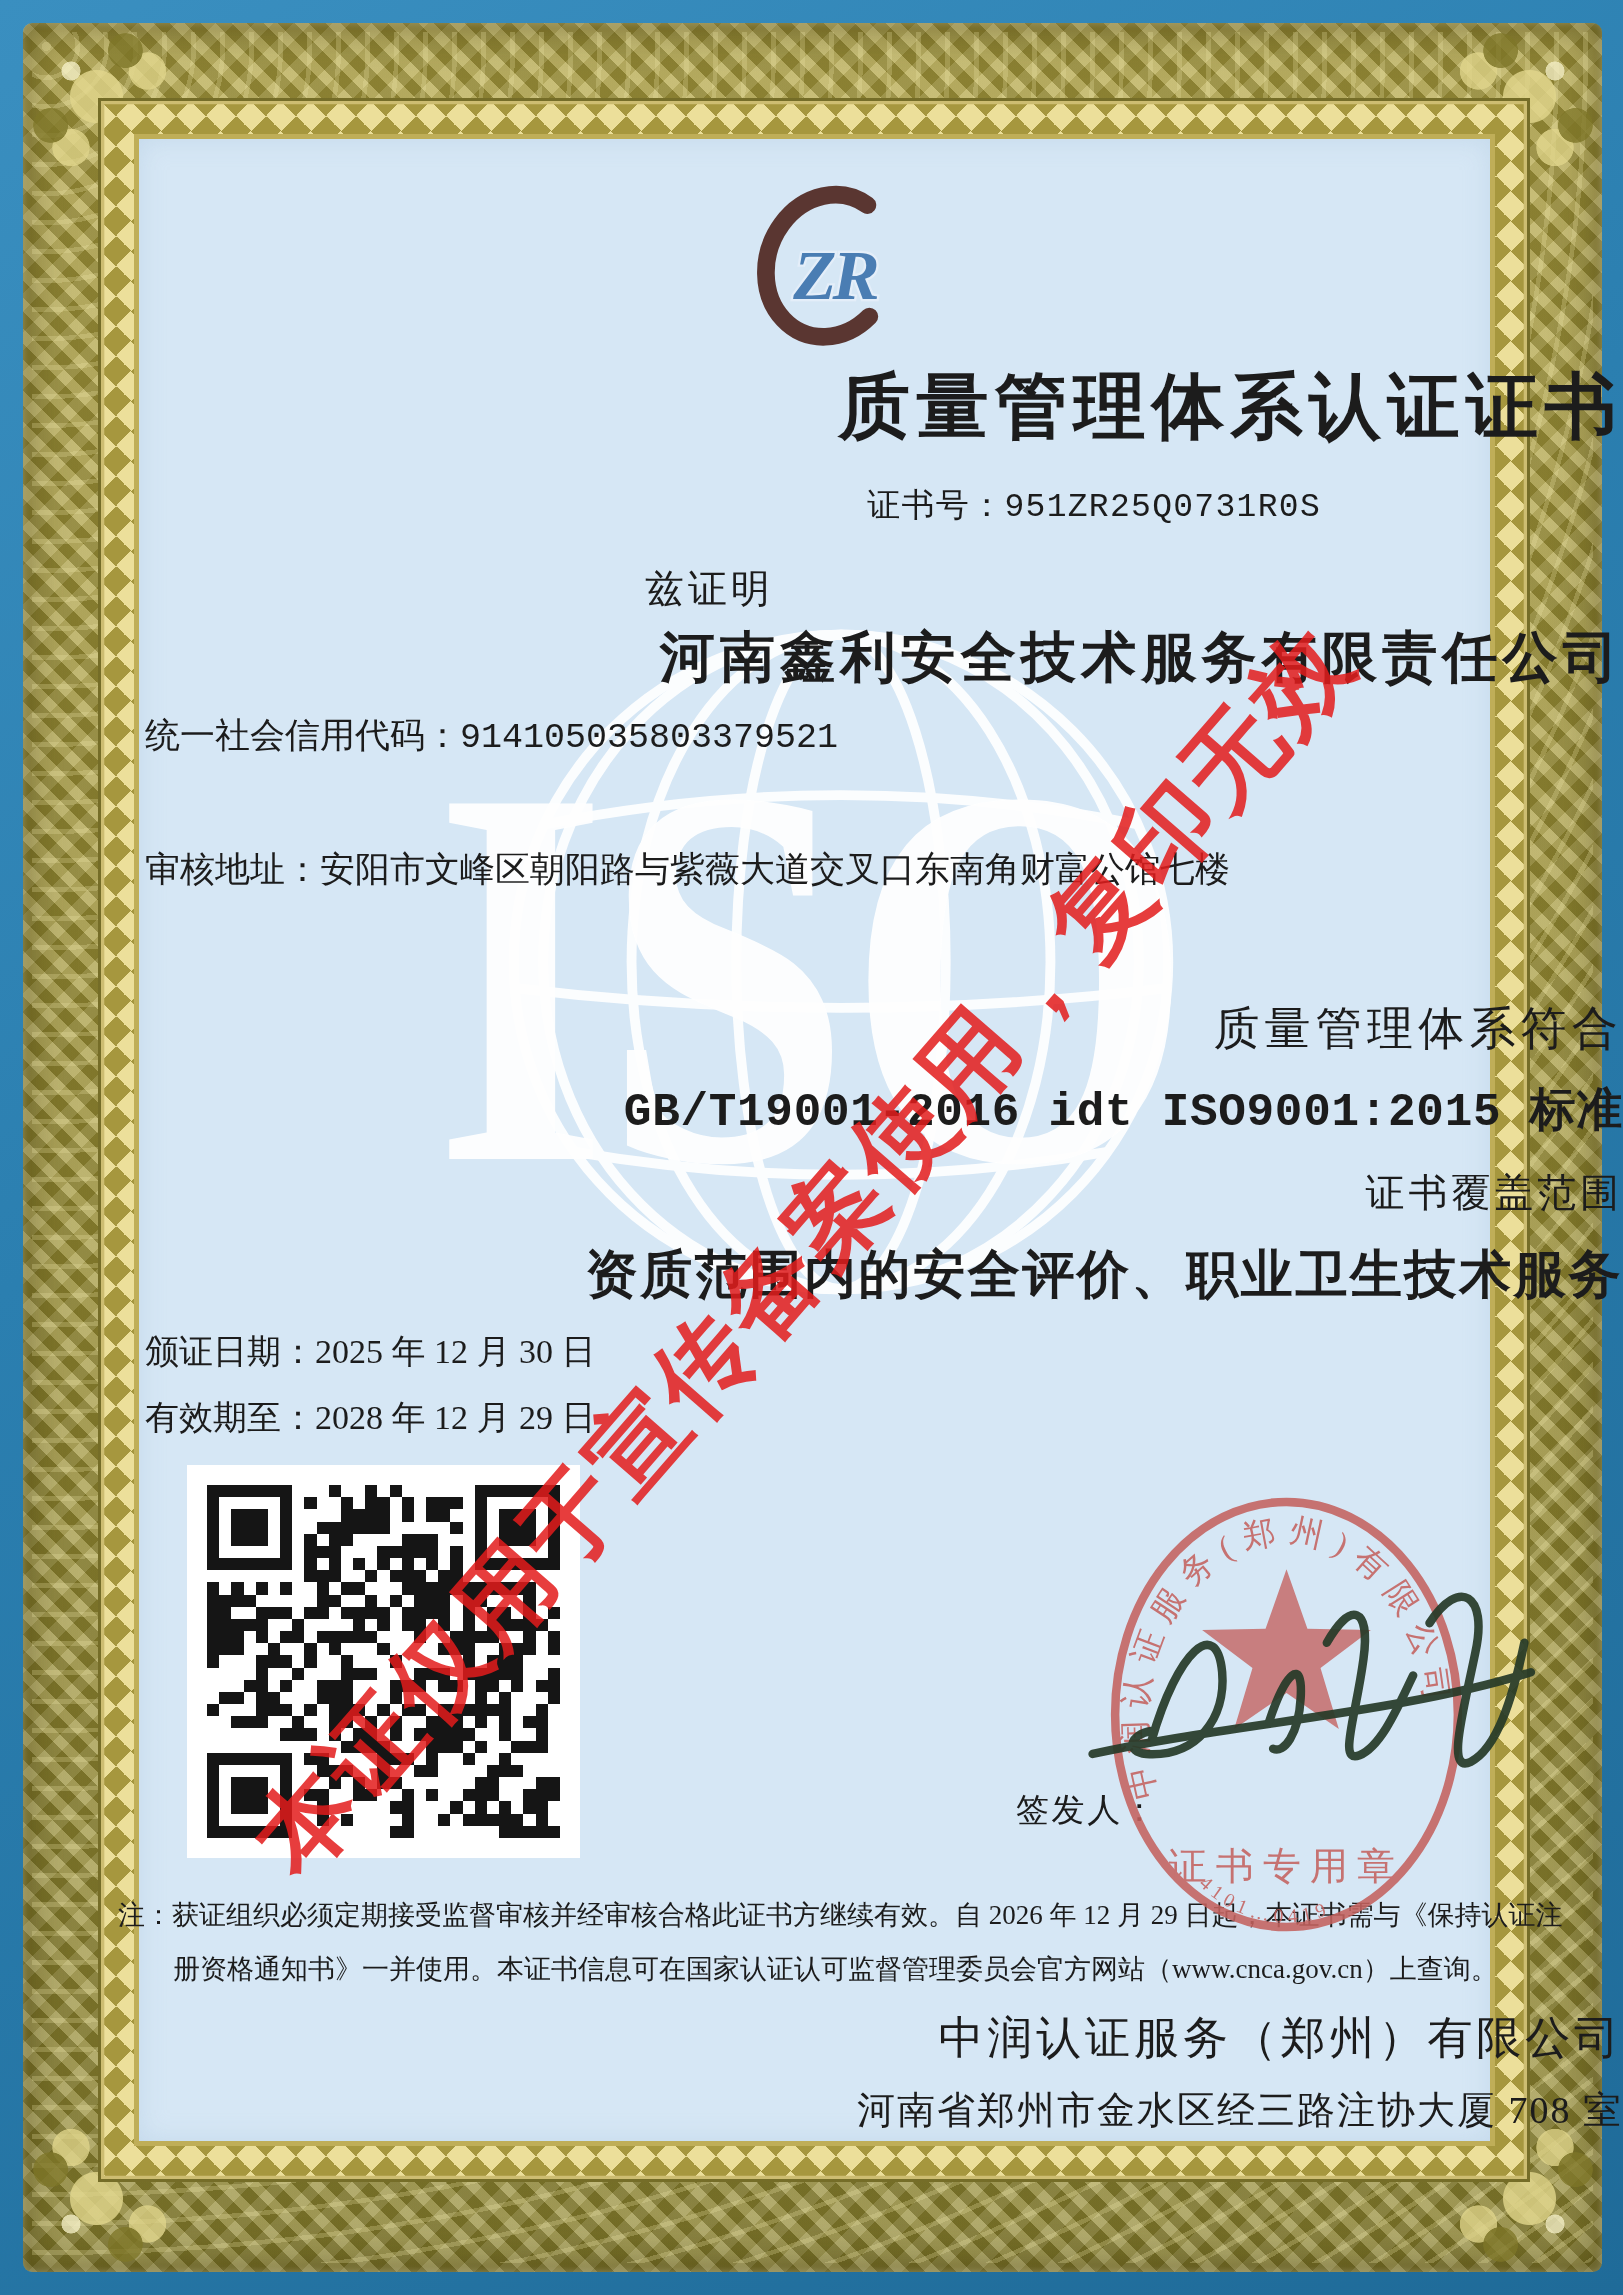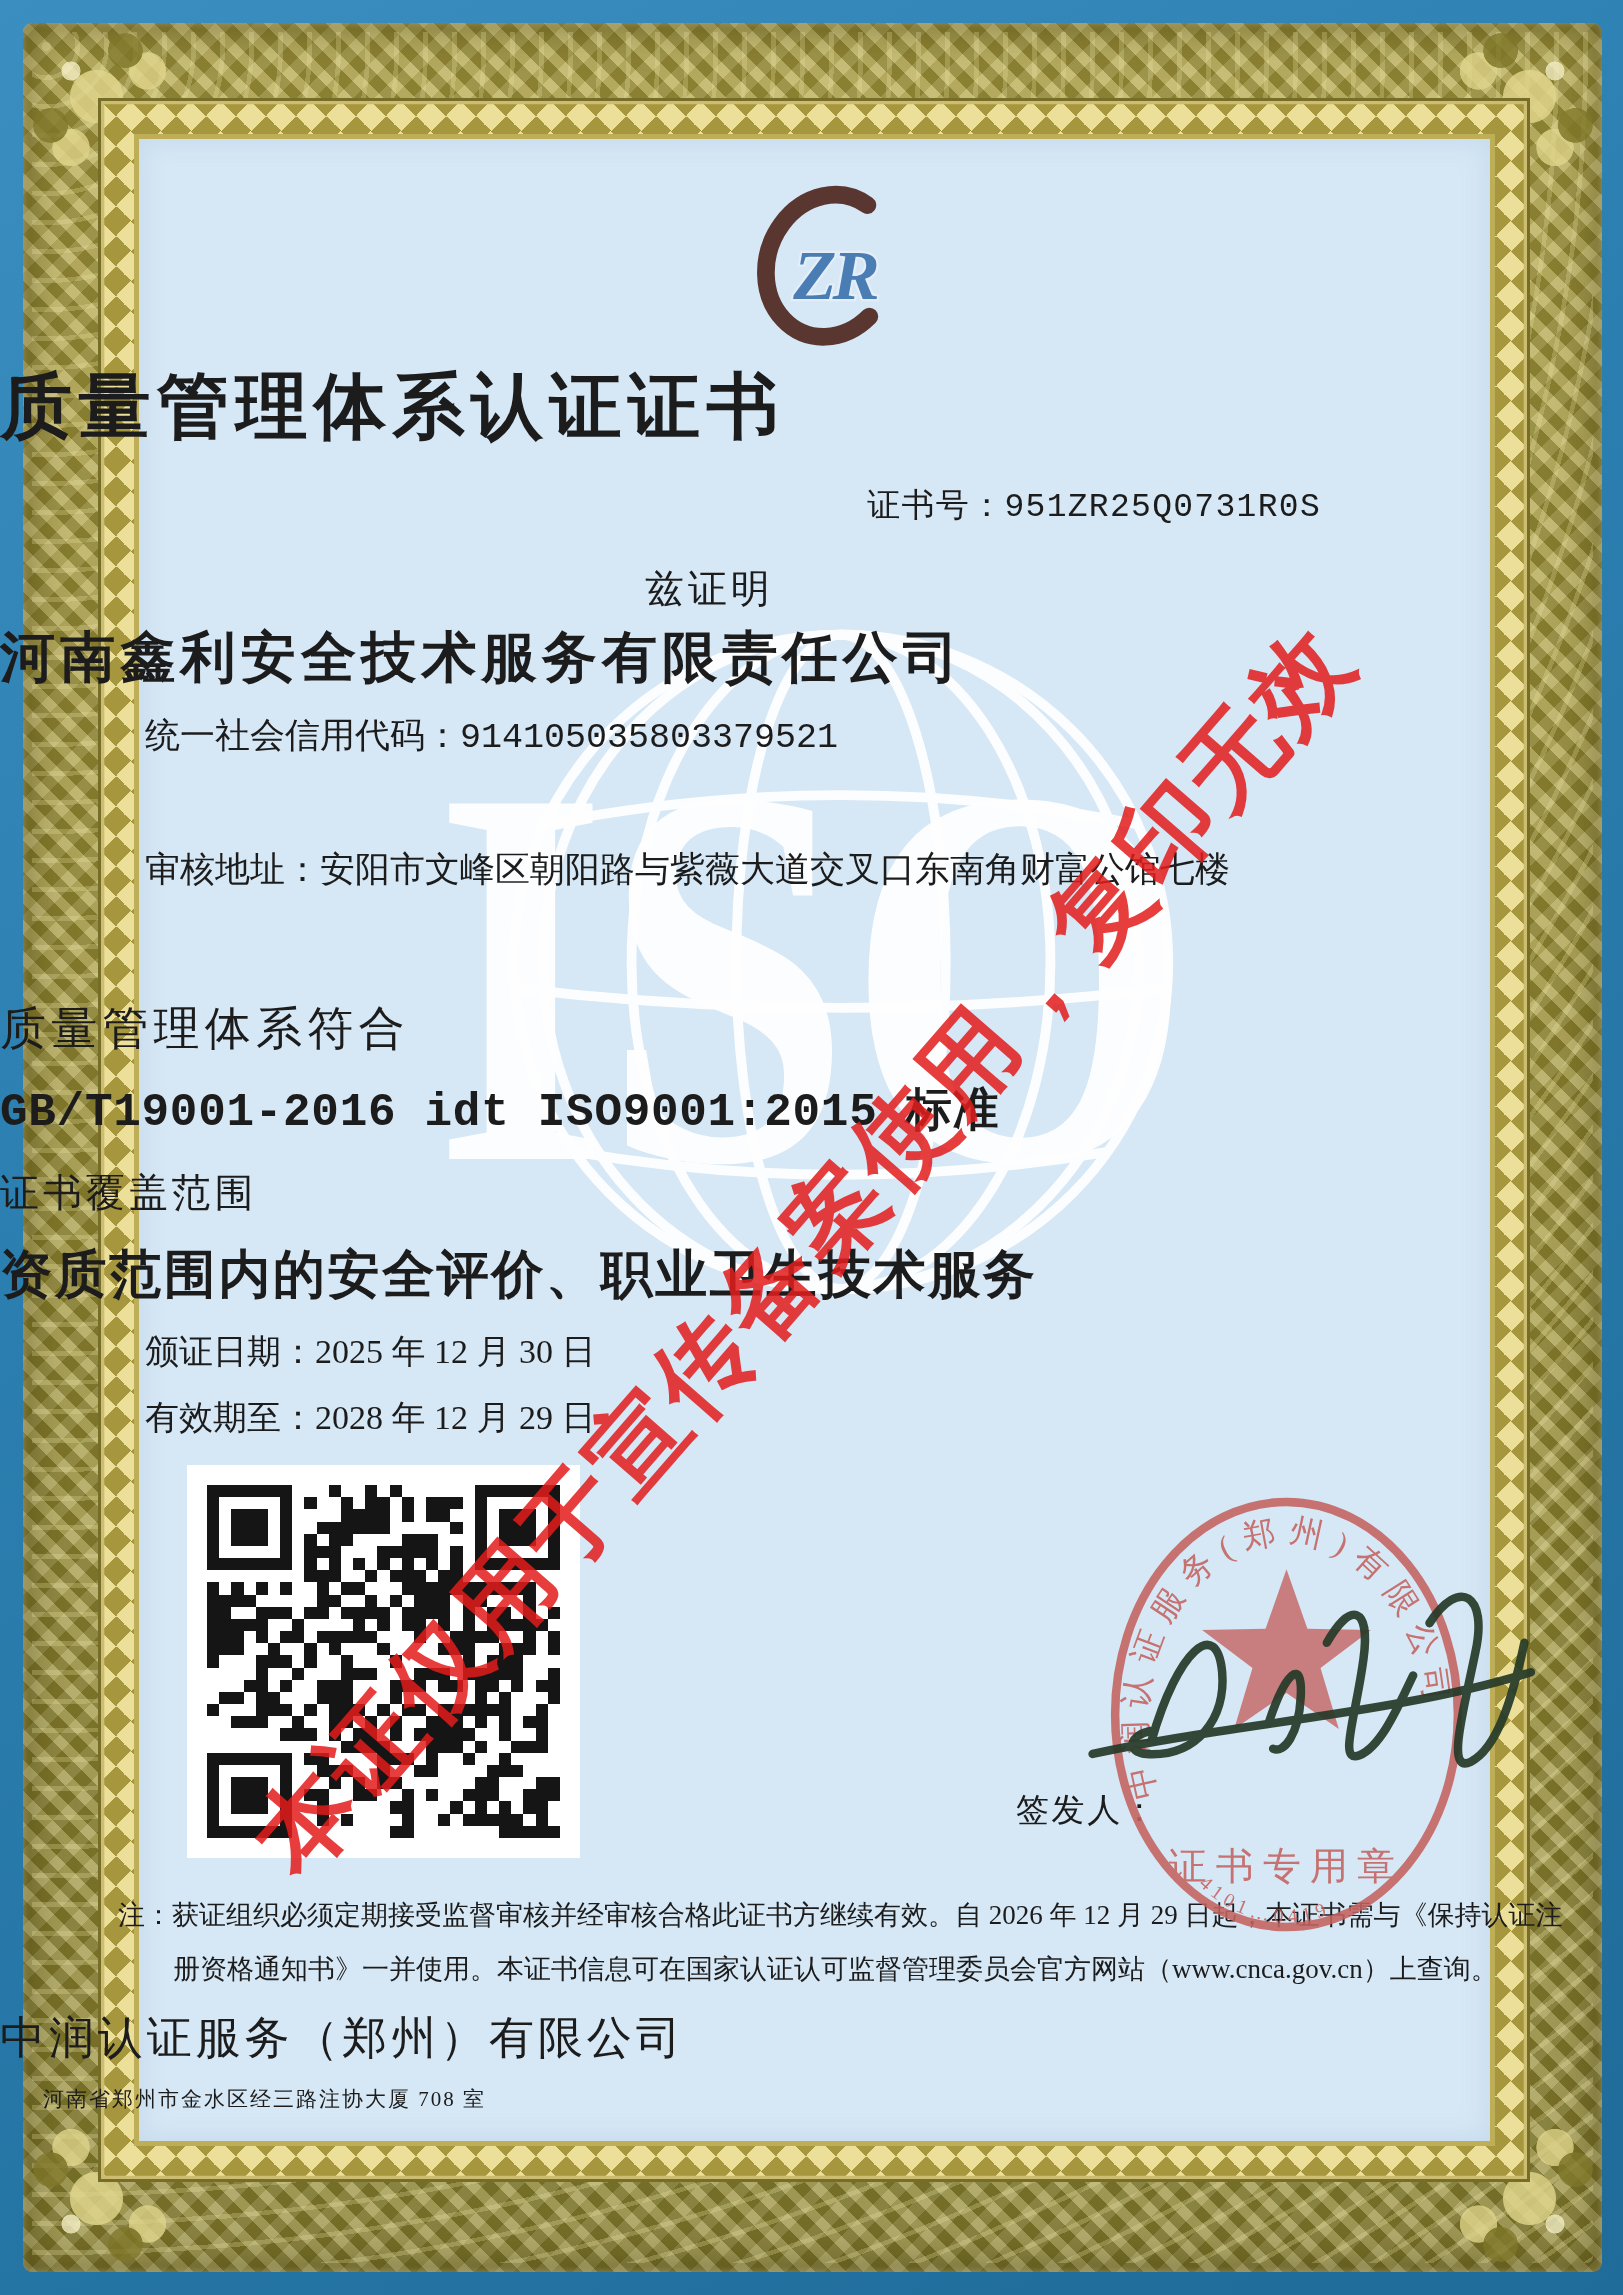--- a/index.html
+++ b/index.html
@@ -30,21 +30,21 @@
   .corner.br{right:17px;bottom:19.6px;transform:scale(-1);}
   
   .frame-bead{position:absolute;left:98px;top:98px;right:93px;bottom:113px;
      background:repeating-conic-gradient(from 45deg,#ecdf9a 0% 25%,#a6973e 25% 50%) 0 0/30px 30px;
      border:3.3px solid #756d28;box-shadow:inset 0 0 0 3.3px #cdbd71;}
   
   .content{position:absolute;left:134px;top:134px;right:128px;bottom:149px;
      background:#d6e7f5;border:5.2px solid #bfae58;box-shadow:inset 0 0 26px rgba(160,190,215,.35);}
   .abs{position:absolute;}
   .cjk{color:#1c1c1c;}
-  .center{left:0;right:0;text-align:left;}
+  .center{left:0;right:0;text-align:right;}
   .mono{font-family:"Liberation Mono","DejaVu Sans Mono",monospace;}
   
   .wm-globe{z-index:1;opacity:.92;}
   .wm-iso{z-index:1;left:0;right:0;top:704px;text-align:center;color:#fff;opacity:.94;
      font-weight:bold;font-size:543px;line-height:1;letter-spacing:-5.2px;
      transform:scaleX(.82);transform-origin:50% 50%;}
   
   .z2{z-index:2;}
   .title{top:359px;font-size:72px;font-weight:bold;letter-spacing:6.5px;}
   .certno{top:483px;right:302px;font-size:33px;letter-spacing:1.3px;}
@@ -58,21 +58,21 @@
   .scopelabel{top:1166px;font-size:39px;letter-spacing:3.9px;}
   .scope{top:1240px;font-size:52px;font-weight:bold;letter-spacing:2.6px;}
   .date1{left:145px;top:1329px;font-size:34px;}
   .date2{left:145px;top:1395px;font-size:34px;}
   .issuer{left:1016px;top:1788px;font-size:33px;letter-spacing:2.6px;}
   .qrbox{left:187px;top:1465px;width:393px;height:393px;background:#fff;}
   .qrbox svg{position:absolute;left:19.6px;top:19.6px;width:353px;height:353px;shape-rendering:crispEdges;}
   .note1{left:118px;top:1897px;font-size:27px;}
   .note2{left:173px;top:1951px;font-size:27px;}
   .fcompany{top:2008px;font-size:45px;letter-spacing:3.9px;}
-  .faddress{top:2085px;font-size:21px;letter-spacing:2px;padding-left:43px;}
+  .faddress{top:2085px;font-size:38px;letter-spacing:2px;padding-left:43px;}
   
   .wm-red{z-index:5;left:-131px;top:1186px;width:1872px;text-align:center;
      transform:rotate(-49deg);font-size:97px;font-weight:bold;letter-spacing:3.9px;
      color:#e31c1c;opacity:.85;white-space:nowrap;}
   .seal{z-index:3;left:1087px;top:1479px;}
   .sig{z-index:4;left:1073px;top:1538px;}
 </style>
 </head>
 <body>
 

